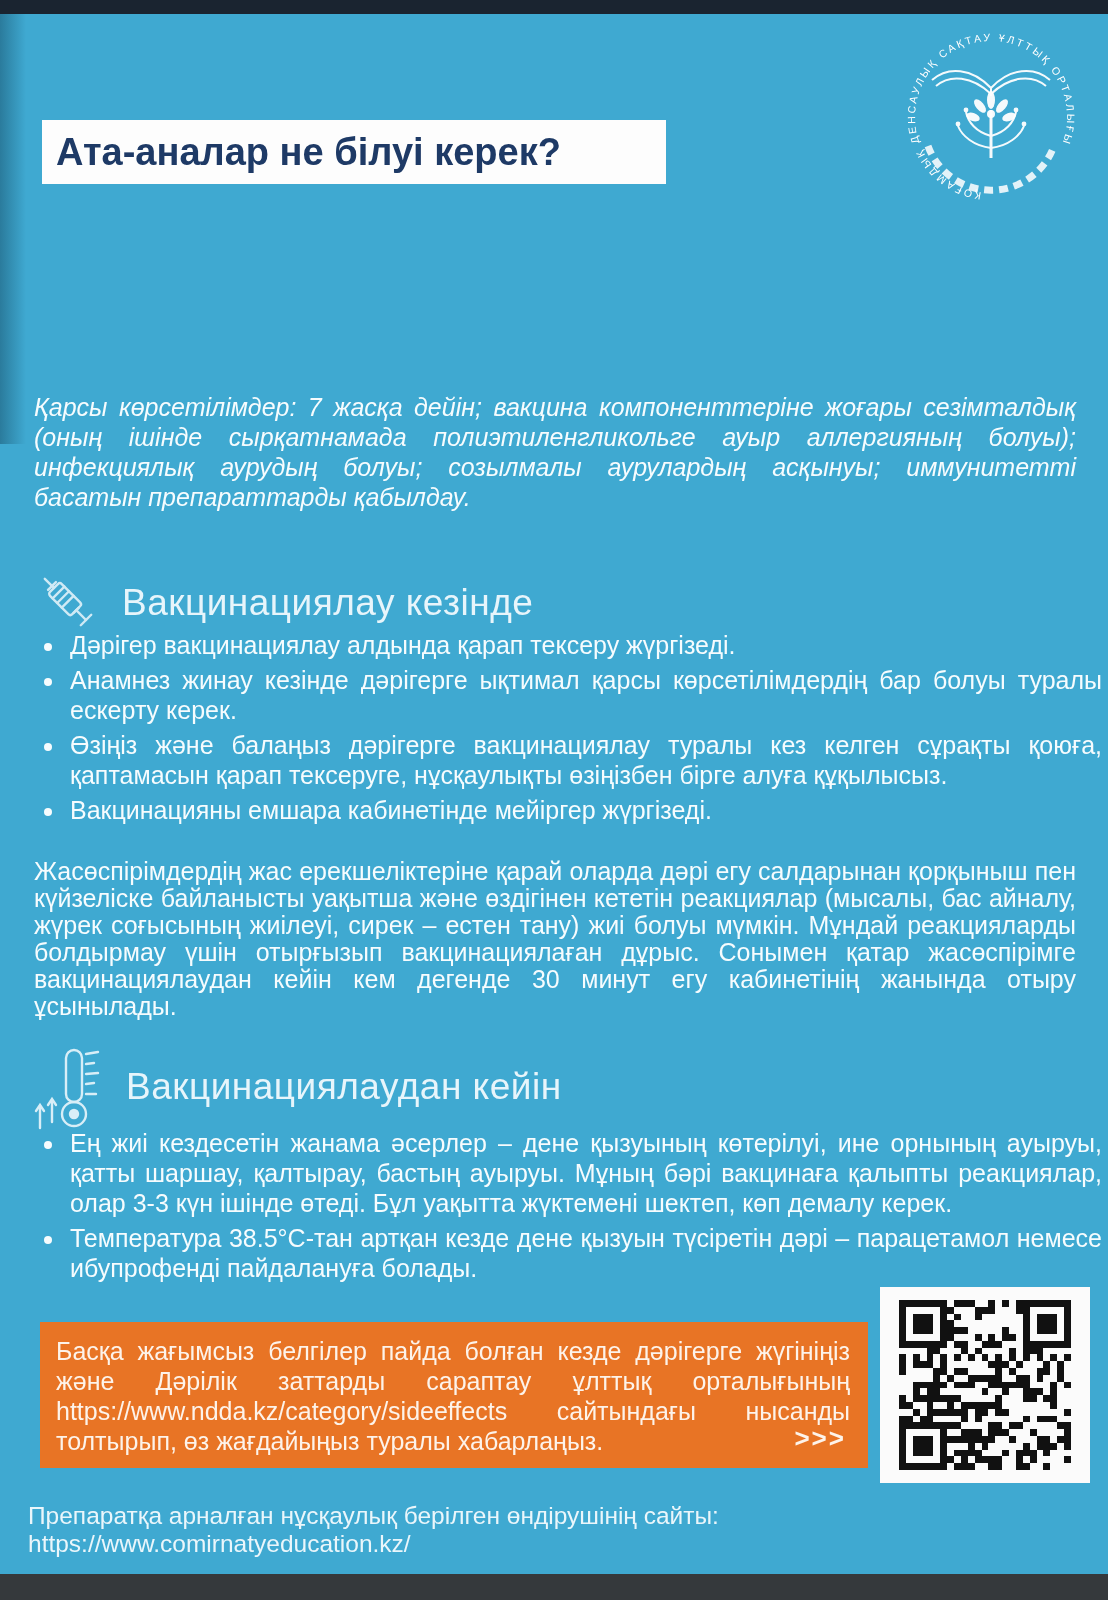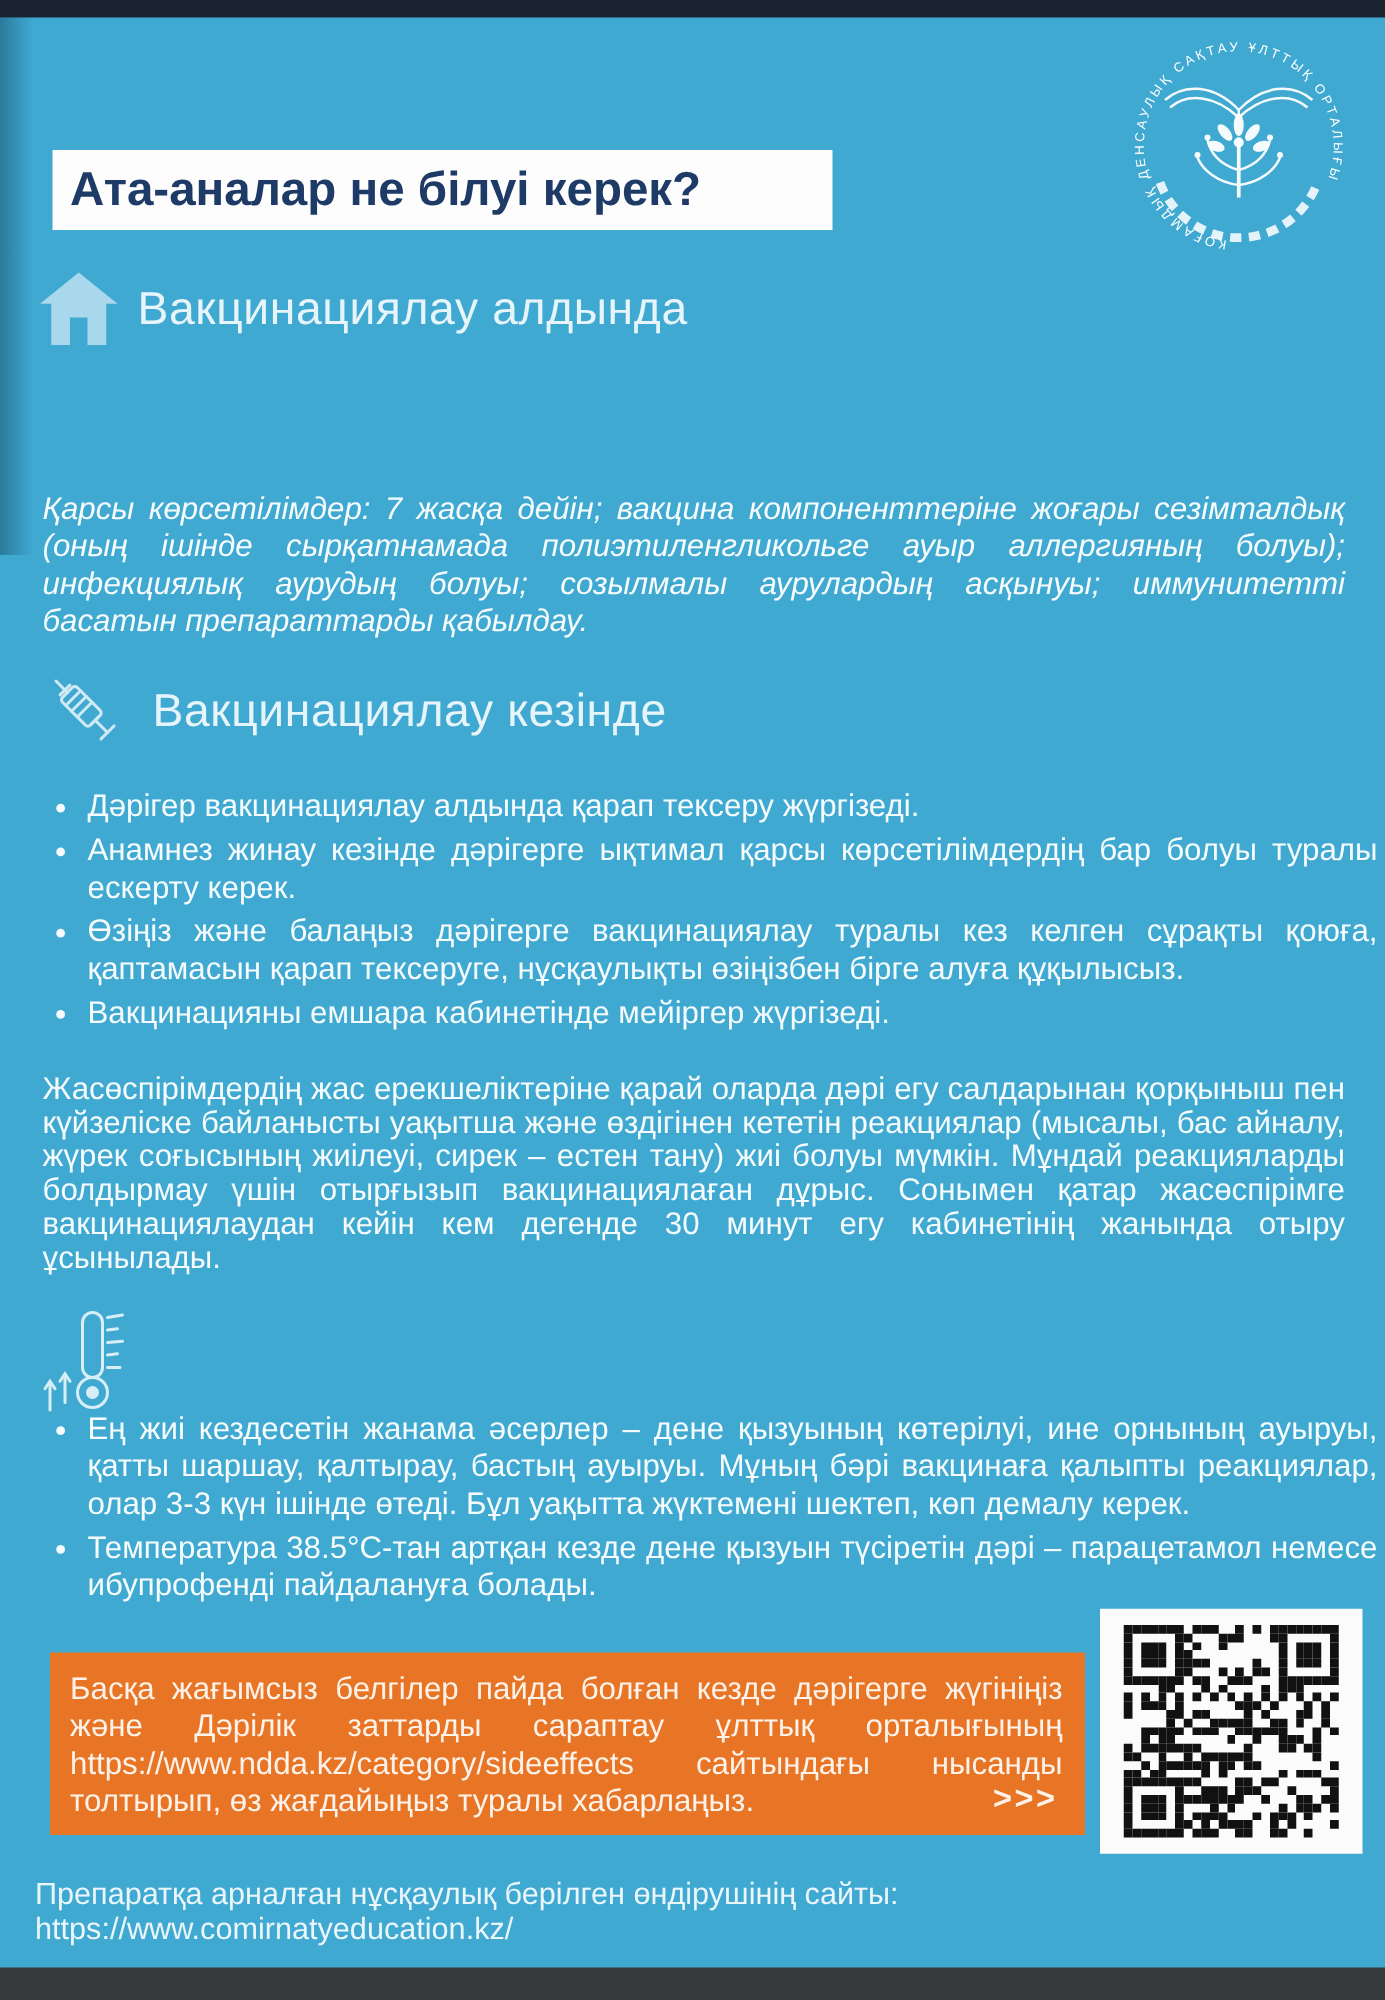--- a/index.html
+++ b/index.html
@@ -100,33 +100,26 @@
       <circle cx="68" cy="86" r="2.4"></circle>
         <circle cx="118" cy="86" r="2.4"></circle>
       <circle cx="60" cy="100" r="2.4"></circle>
         <circle cx="126" cy="100" r="2.4"></circle>
     </g>
     <text font-size="10.5" fill="#FFFFFF" letter-spacing="2.5">
       <textPath href="#arcT" startOffset="2%">ҚОҒАМДЫҚ ДЕНСАУЛЫҚ САҚТАУ ҰЛТТЫҚ ОРТАЛЫҒЫ</textPath>
     </text>
   </svg>
 
-  <div class="sec-head" style="top:216px;">
-    <svg class="ic" width="66" height="62" viewBox="0 0 66 62">
-      <path fill="#A9D8EC" fill-rule="evenodd" d="M33 2 L64 27 L55 27 L55 60 L11 60 L11 27 L2 27 Z
-           M26 38 L26 60 L40 60 L40 38 Z"></path>
-    </svg>
-    <h2>Вакцинациялау алдында</h2>
-  </div>
 
   <div class="body-txt italic-block" style="top:392px;">
     <p class="it">Қарсы көрсетілімдер: 7 жасқа дейін; вакцина компоненттеріне жоғары сезімталдық (оның ішінде сырқатнамада полиэтиленгликольге ауыр аллергияның болуы); инфекциялық аурудың болуы; созылмалы аурулардың асқынуы; иммунитетті басатын препараттарды қабылдау.</p>
   </div>
 
-  <div class="sec-head" style="top:532px;">
+  <div class="sec-head" style="top:566px;">
     <svg class="ic" width="78" height="74" viewBox="0 0 80 80">
       <g transform="rotate(45 40 40)" fill="none" stroke="#CFEAF5" stroke-width="2.6" stroke-linecap="round">
         <path d="M3 40 L17 40"></path>
         <path d="M14 34 L14 46"></path>
         <rect x="17" y="31" width="34" height="18" rx="3"></rect>
         <path d="M24 31 L24 49"></path>
           <path d="M31 31 L31 49"></path>
           <path d="M38 31 L38 49"></path>
         <path d="M51 36 L51 44"></path>
         <path d="M51 40 L66 40"></path>
@@ -158,20 +151,21 @@
         <circle cx="44" cy="70" r="12"></circle>
         <circle cx="44" cy="70" r="4" fill="#D8EEF7"></circle>
 
         <path d="M56 10 L68 8"></path>
           <path d="M56 20 L64 19"></path>
         <path d="M56 30 L68 29"></path>
           <path d="M56 40 L64 39"></path>
         <path d="M56 50 L66 50"></path>
       </g>
     </svg>
+    <h2>Вакцинациялаудан кейін</h2>
   </div>
 
   <ul class="blist" style="top:1128px;">
     <li>Ең жиі кездесетін жанама әсерлер – дене қызуының көтерілуі, ине орнының ауыруы, қатты шаршау, қалтырау, бастың ауыруы. Мұның бәрі вакцинаға қалыпты реакциялар, олар 3-3 күн ішінде өтеді. Бұл уақытта жүктемені шектеп, көп демалу керек.</li>
     <li>Температура 38.5°С-тан артқан кезде дене қызуын түсіретін дәрі – парацетамол немесе ибупрофенді пайдалануға болады.</li>
   </ul>
 
   <div class="callout">
     <p>Басқа жағымсыз белгілер пайда болған кезде дәрігерге жүгініңіз және Дәрілік заттарды сараптау ұлттық орталығының https://www.ndda.kz/category/sideeffects сайтындағы нысанды толтырып, өз жағдайыңыз туралы хабарлаңыз.</p>
     <span class="arrows">&gt;&gt;&gt;</span>

